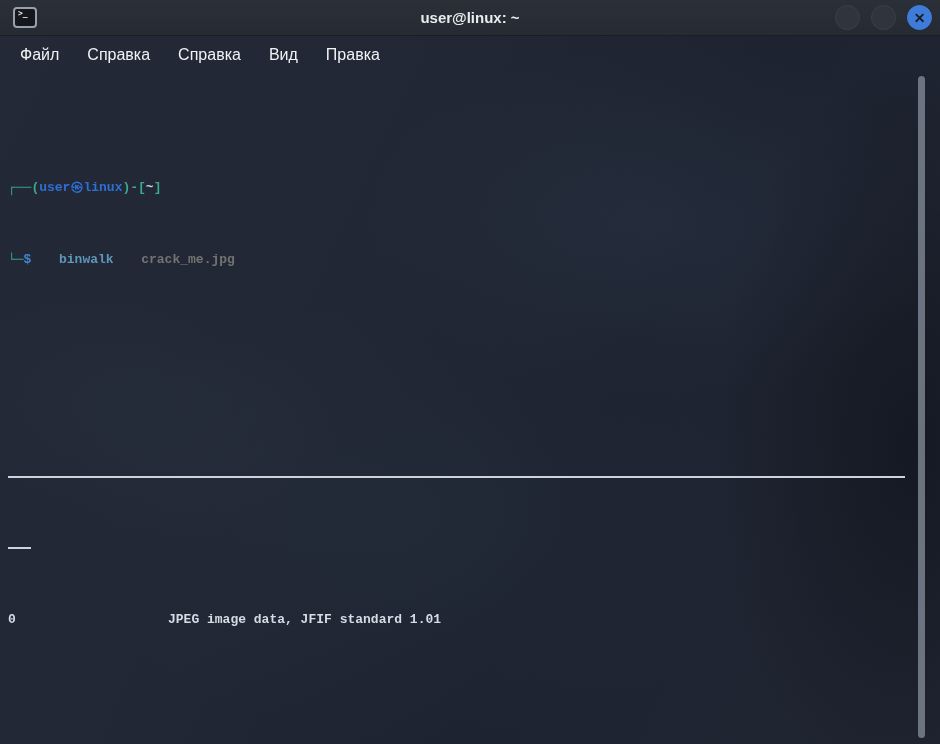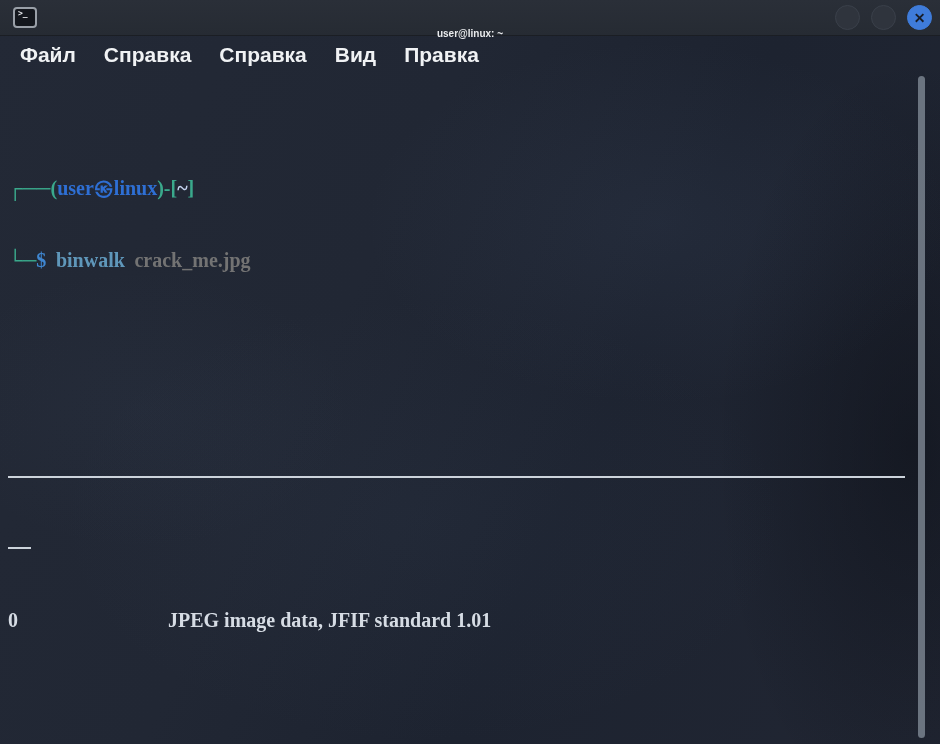--- a/index.html
+++ b/index.html
@@ -20,61 +20,61 @@
     background:linear-gradient(#2a2f38,#262b33);
     border-bottom:1px solid rgba(0,0,0,.35);
   }
   .term-icon{
     position:absolute; left:13px; top:7px; width:24px; height:21px;
     border:2px solid #9aa0a8; border-radius:4px; background:#14171d;
     color:#e8eaee; font-family:"DejaVu Sans Mono",monospace;
     font-size:8px; font-weight:bold; line-height:9px; padding-left:3px;
   }
   .win-title{
-    position:absolute; left:0; right:0; top:16px; height:44px;
+    position:absolute; left:0; right:0; top:0; height:44px;
     text-align:center; line-height:36px;
-    color:#e9ebee; font-size:10px; font-weight:bold;
+    color:#e9ebee; font-size:15px; font-weight:bold;
   }
   .winbtns{ position:absolute; right:8px; top:5px; display:flex; gap:11px; }
   .wbtn{
     width:25px; height:25px; border-radius:50%;
     background:#2f343d; border:1px solid #3a404a;
     display:flex; align-items:center; justify-content:center;
   }
   .wbtn.close{
     background:#3f7cda; border-color:#3f7cda;
     color:#181d27; font-size:14px; font-weight:bold;
   }
   
   .menubar{
     position:absolute; top:36px; left:0; width:940px; height:38px;
     display:flex; align-items:center; padding-left:20px;
   }
   .menu-item{
-    color:#f0f2f4; font-size:21px; font-weight:bold;
+    color:#f0f2f4; font-size:16px; font-weight:normal;
     margin-right:28px; cursor:default;
   }
   
   .terminal{
     position:absolute; top:74px; left:0; right:0; bottom:0;
     padding:6px 8px 0 8px;
-    font-family:Liberation Serif, serif;
-    font-size:20px; font-weight:bold; line-height:24px;
+    font-family:Liberation Mono, monospace;
+    font-size:13px; font-weight:bold; line-height:24px;
     color:#d6dce4; white-space:pre;
   }
   .tline{ height:24px; }
   .blank{ height:24px; }
   .c-frame{ color:#3aa98c; }
   .c-user{ color:#2e6fd4; }
   .c-cwd{ color:#c3d3ee; }
   .c-dollar{ color:#3f86d0; margin-right:9.6px; }
   .c-cmd{ color:#5f97ba; }
   .c-flag{ color:#4aa896; }
   .c-arg{ color:#737373; }
-  .tok{ margin-right:9.6px; }
+  .tok{ margin-right:9.6px;margin-left:18px; }
   .tok:empty{ margin-right:0; }
   .trow{ display:grid; grid-template-columns:160px 190px 1fr; }
   .sepline{ position:relative; height:24px; }
   .sepline::after{
     content:""; position:absolute; left:0; top:12px; right:27px;
     border-top:2px solid #ccd3db;
   }
   .wrapline{ position:relative; height:24px; }
   .wrapline::after{
     content:""; position:absolute; left:0; top:11px; width:23px;

